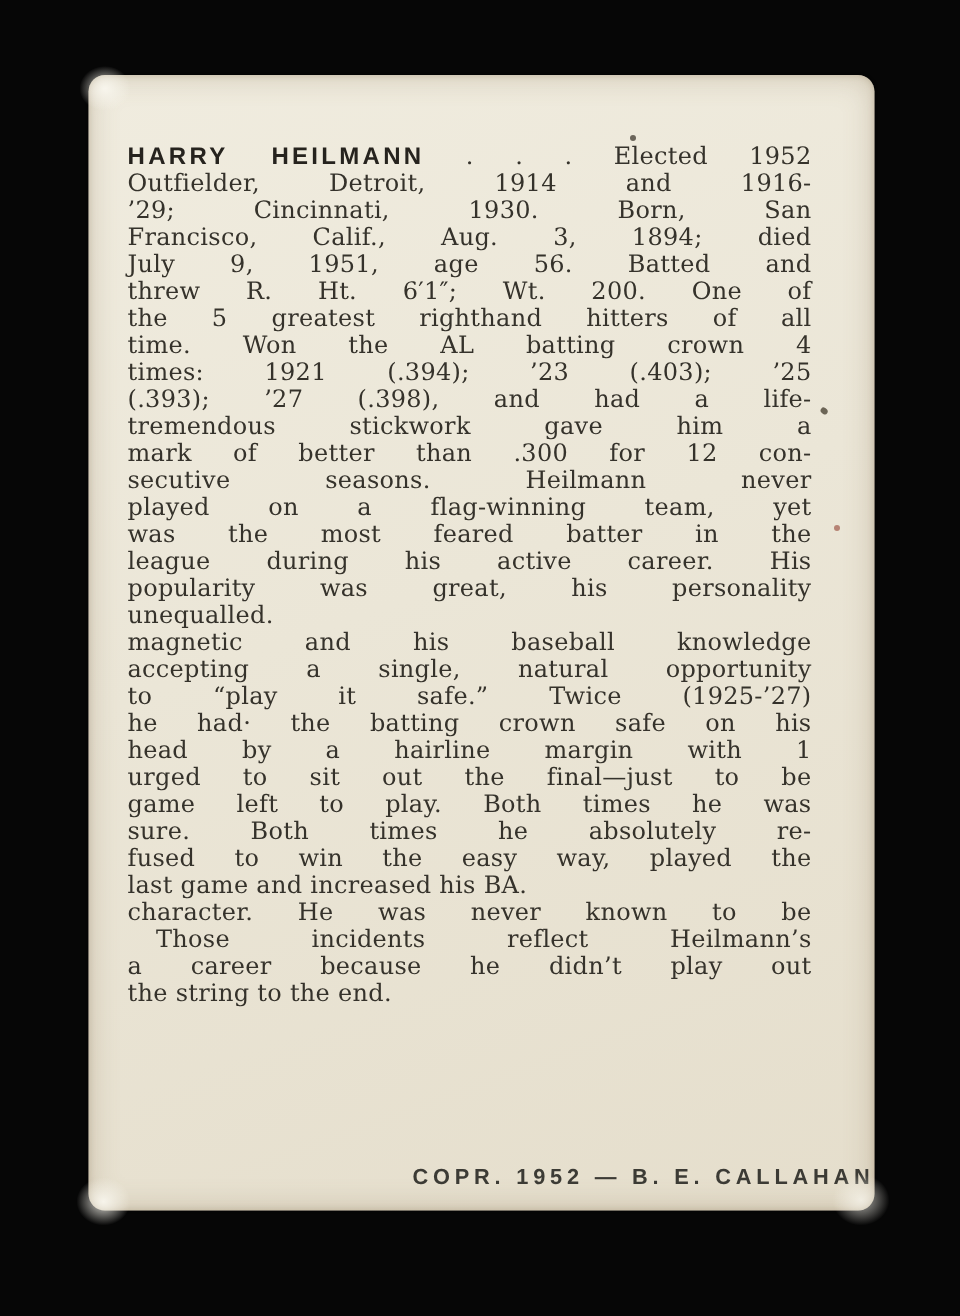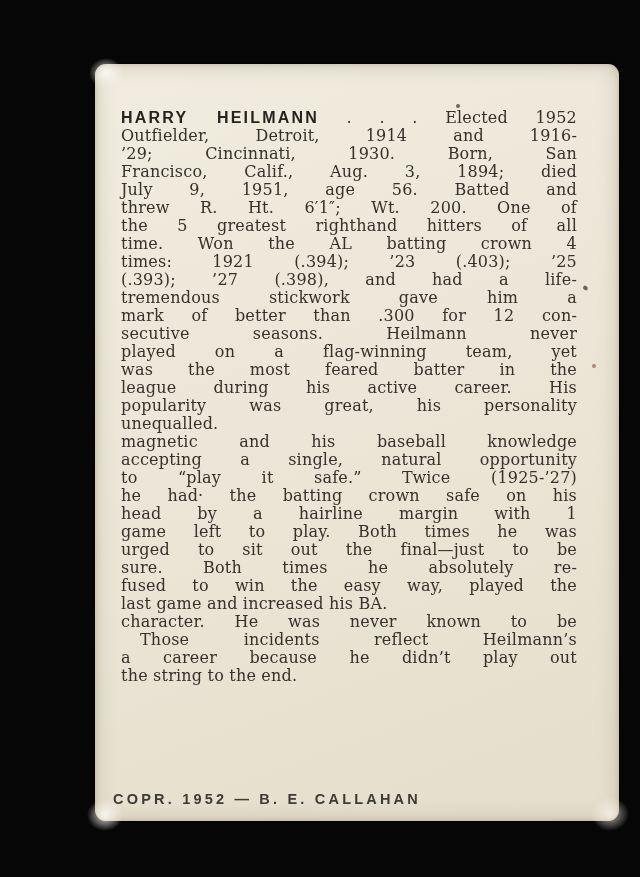--- a/index.html
+++ b/index.html
@@ -7,31 +7,30 @@
     position: relative;
     width: 640px;
     height: 877px;
     background: #060606;
     overflow: hidden;
     font-family: "DejaVu Serif", serif;
   }
   .card {
     position: absolute;
     left: 59px;
-    top: 64px;
+    top: 50px;
     width: 524px;
     height: 757px;
     background: linear-gradient(160deg, #f0ecdf 0%, #ebe6d7 45%, #e5decc 100%);
     border-radius: 11px;
     box-shadow:
       inset 0 0 20px rgba(125, 103, 68, 0.30),
       inset 0 0 4px  rgba(125, 103, 68, 0.28),
       0 0 2px rgba(0,0,0,0.9);
     color: #35322b;
-    margin-left: 36px;
   }
   .text-block {
     position: absolute;
     left: 26px;
     top: 45px;
     width: 456px;
     font-size: 16px;
     line-height: 18px;
     letter-spacing: 0.2px;
     color: #35322b;
@@ -52,21 +51,21 @@
     letter-spacing: 2.2px;
     color: #26231e;
   }
   .footer {
     position: absolute;
     left: 0;
     top: 727px;
     width: 100%;
     padding-left: 18px;
     box-sizing: border-box;
-    text-align: left;
+    text-align: right;
     font-family: "Liberation Sans", sans-serif;
     font-weight: 700;
     font-size: 14.5px;
     letter-spacing: 3.2px;
     color: #3c3b35;
   }
   .stain { position: absolute; border-radius: 50%; pointer-events: none; }
   .stain-dot-top       { left: 361px; top: 40px;  width: 4px; height: 4px; background: #4a443a; opacity: .8; }
   .stain-speck-right   { left: 488px; top: 222px; width: 5px; height: 4px; background: #564d3f; opacity: .85; transform: rotate(35deg); border-radius: 40% 60% 50% 50%; }
   .stain-red-speck     { left: 497px; top: 300px; width: 4px; height: 4px; background: #a05a4a; opacity: .7; }
@@ -107,22 +106,22 @@
       <div class="ln">was the most feared batter in the</div>
       <div class="ln">league during his active career. His</div>
       <div class="ln">popularity was great, his personality</div>
       <div class="ln last">unequalled.</div>
       <div class="ln">magnetic and his baseball knowledge</div>
 
       <div class="ln">accepting a single, natural opportunity</div>
       <div class="ln">to “play it safe.” Twice (1925-’27)</div>
       <div class="ln">he had· the batting crown safe on his</div>
       <div class="ln">head by a hairline margin with 1</div>
+      <div class="ln">urged to sit out the final—just to be</div>
       <div class="ln">game left to play. Both times he was</div>
-      <div class="ln">urged to sit out the final—just to be</div>
       <div class="ln">sure. Both times he absolutely re-</div>
       <div class="ln">fused to win the easy way, played the</div>
       <div class="ln last">last game and increased his BA.</div>
 
       <div class="ln">character. He was never known to be</div>
       <div class="ln ind">Those incidents reflect Heilmann’s</div>
       <div class="ln">a career because he didn’t play out</div>
       <div class="ln last">the string to the end.</div>
 
     </div>

